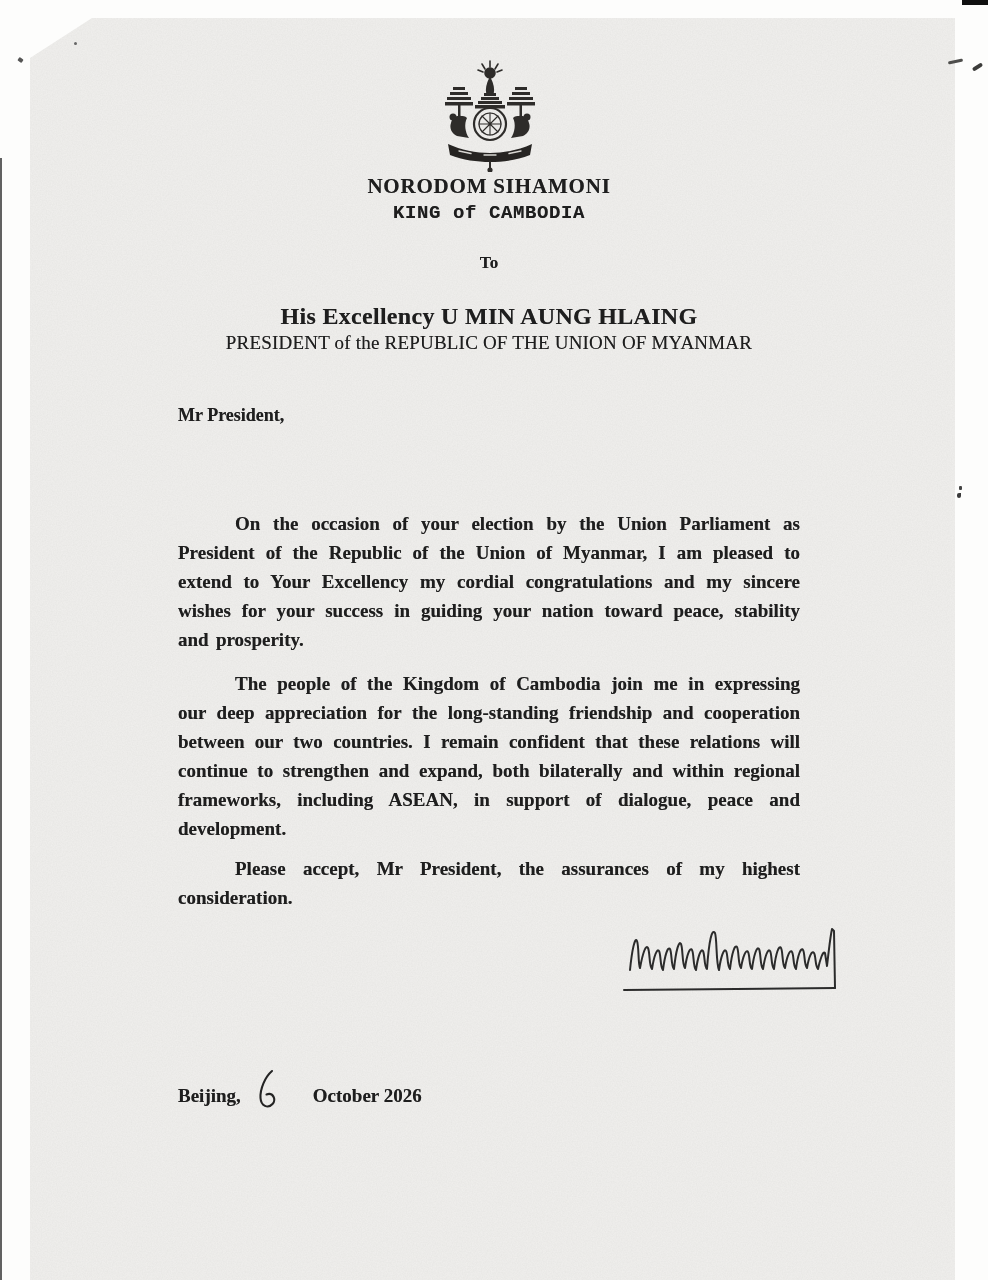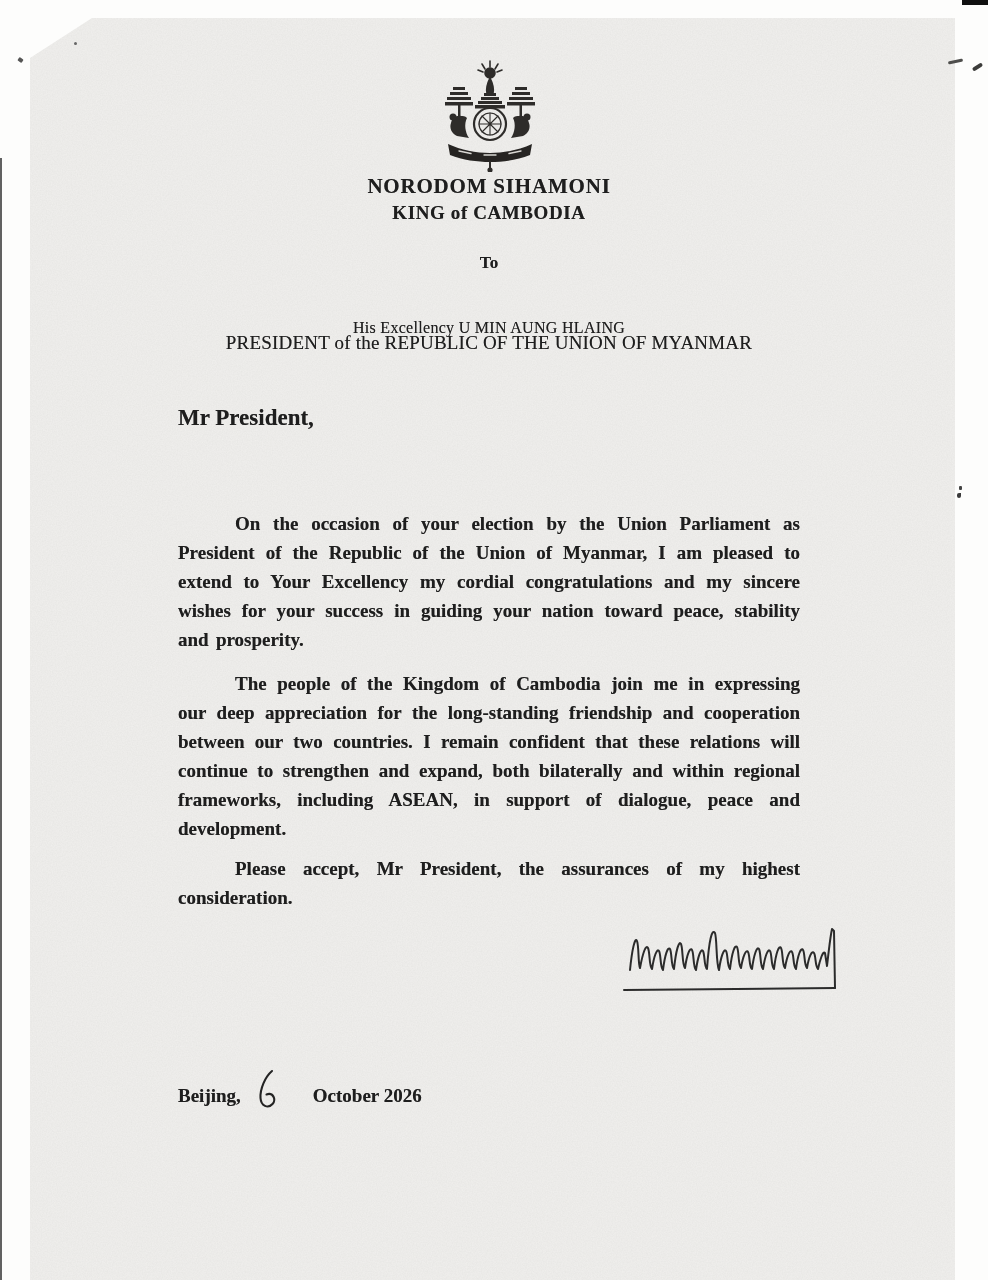--- a/index.html
+++ b/index.html
@@ -12,25 +12,25 @@
     position:absolute;left:30px;top:18px;width:925px;height:1262px;
     background:#f1f0ee;
   }
   .paper-noise{position:absolute;left:30px;top:18px;z-index:0;}
   .content{position:absolute;left:0;top:4px;width:817px;height:1280px;z-index:2;color:#1e1e1e;}
   .ink{color:#1e1e1e;text-shadow:0 0 0.6px rgba(25,25,25,0.55);}
   .col{position:absolute;left:178px;width:622px;}
   .center{text-align:center;}
   .crest-wrap{position:absolute;left:431px;top:56px;width:118px;height:112px;}
   .sender-name{top:170px;font-size:21px;font-weight:700;letter-spacing:0.8px;}
-  .sender-title{top:198px;font-size:19px;font-weight:700;letter-spacing:0.6px;}
+  .sender-title{top:198px;font-size:19px;font-weight:700;letter-spacing:0.6px;font-family:Liberation Mono, monospace;}
   .to-label{top:249px;font-size:17px;font-weight:700;text-align:center;}
-  .recip1{top:299px;font-size:16px;font-weight:400;letter-spacing:0.3px;margin-top:16px;}
+  .recip1{top:299px;font-size:24px;font-weight:700;letter-spacing:0.3px;}
   .recip2{top:328px;font-size:19px;font-weight:400;letter-spacing:0.2px;}
-  .salutation{top:401px;font-size:23px;font-weight:700;}
+  .salutation{top:401px;font-size:18px;font-weight:700;}
   .para{
     font-size:19px;font-weight:700;line-height:29px;
     text-align:justify;text-indent:57px;word-spacing:2.5px;
   }
   .para1{top:486px;}
   .para2{top:646px;font-family:Liberation Serif, serif;}
   .para3{top:831px;}
   .signature-wrap{position:absolute;left:614px;top:916px;width:232px;height:80px;}
   .dateline{position:absolute;left:178px;top:1064px;font-size:19px;font-weight:700;}
   .dateline .city{margin-right:14px;}

